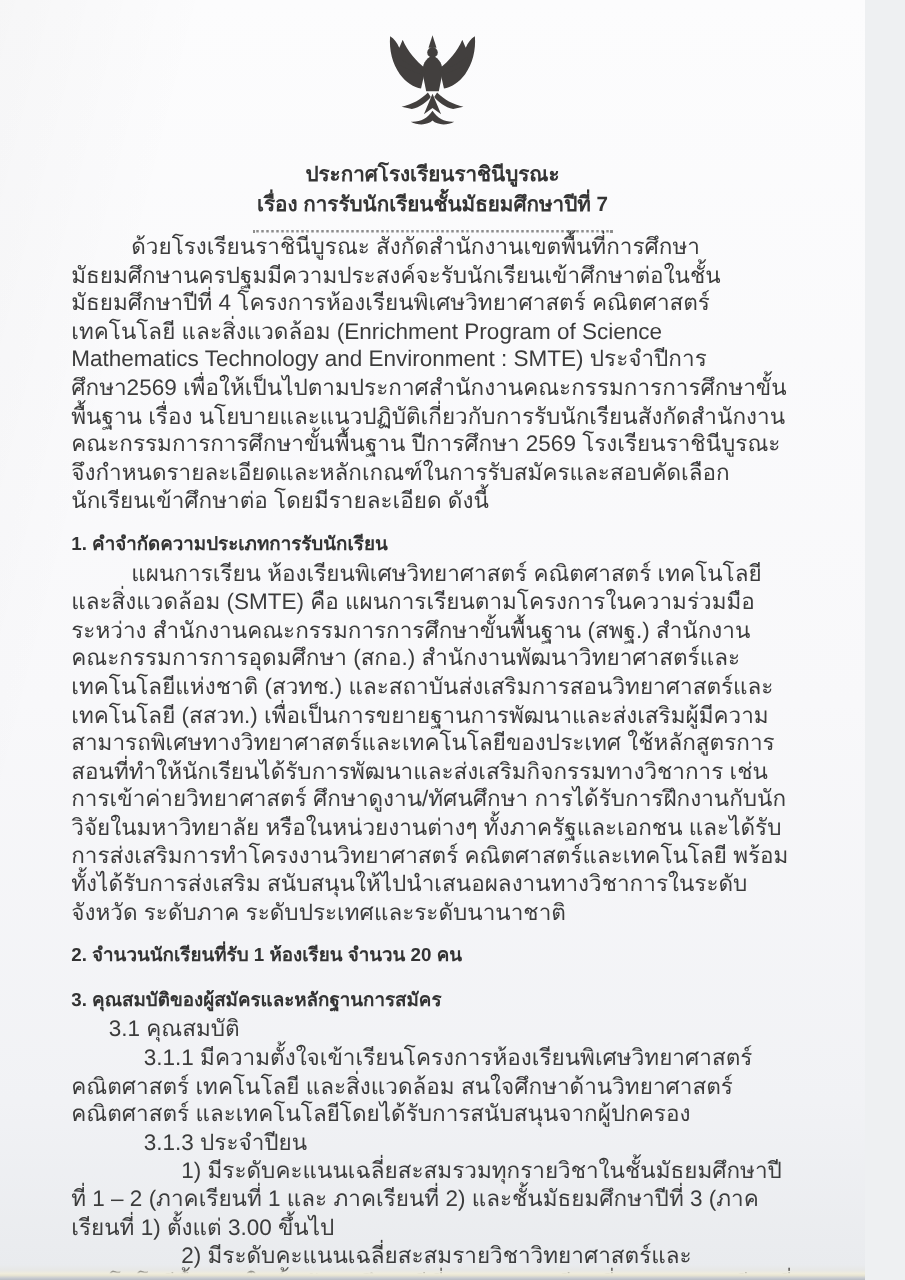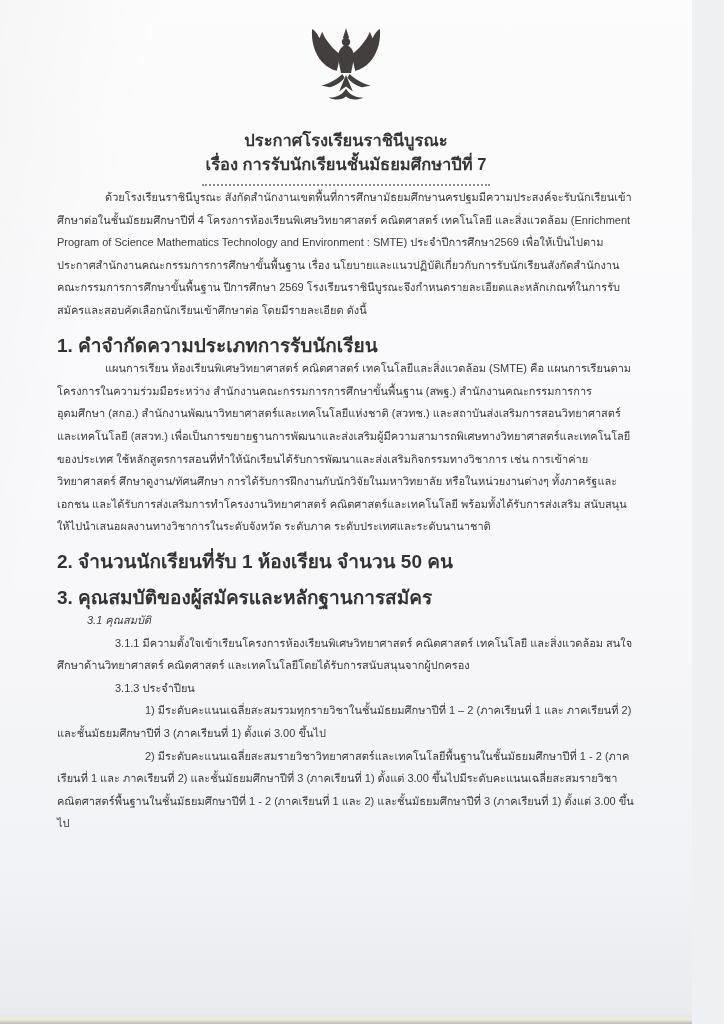--- a/index.html
+++ b/index.html
@@ -29,31 +29,31 @@
     line-height: 24px;
   }
 
   .dotted-divider {
     width: 288px; height: 3px;
     margin: 7px auto 0 auto;
     border-bottom: 2px dotted #8d8d8d;
   }
 
   p.body-text {
-    margin: 0; font-size: 11px; line-height: 22.6px;
+    margin: 0; font-size: 18px; line-height: 22.6px;
     overflow-wrap: anywhere; word-break: break-word;
     color: #3c3c3c;
   }
   .indent-first { text-indent: 48px; }
   .indent-sub   { text-indent: 58px; }
   .indent-pt    { text-indent: 88px; }
-  .indent-31    { text-indent: 30px; font-style: italic; }
+  .indent-31    { text-indent: 30px; }
 
   .sect-heading {
-    margin: 0; font-size: 19px; font-weight: bold; color: #333;
+    margin: 0; font-size: 15px; font-weight: bold; color: #333;
     line-height: 22.6px; overflow-wrap: anywhere;
   }
   .mt-para { margin-top: 11px; }
   .mt-sect { margin-top: 13px; }
 
   .scan-bottom-edge {
     position: absolute; left: 0; right: 0; bottom: 0; height: 12px;
     background: linear-gradient(180deg,
       rgba(0,0,0,0) 0%,
       rgba(225,222,205,0.25) 35%,
@@ -103,21 +103,21 @@
       <div class="title-line">เรื่อง การรับนักเรียนชั้นมัธยมศึกษาปีที่ 7</div>
     </div>
 
     <div class="dotted-divider"></div>
 
     <p class="body-text indent-first mt-para">ด้วยโรงเรียนราชินีบูรณะ สังกัดสำนักงานเขตพื้นที่การศึกษามัธยมศึกษานครปฐมมีความประสงค์จะรับนักเรียนเข้าศึกษาต่อในชั้นมัธยมศึกษาปีที่ 4 โครงการห้องเรียนพิเศษวิทยาศาสตร์ คณิตศาสตร์ เทคโนโลยี และสิ่งแวดล้อม (Enrichment Program of Science Mathematics Technology and Environment : SMTE) ประจำปีการศึกษา2569 เพื่อให้เป็นไปตามประกาศสำนักงานคณะกรรมการการศึกษาขั้นพื้นฐาน เรื่อง นโยบายและแนวปฏิบัติเกี่ยวกับการรับนักเรียนสังกัดสำนักงานคณะกรรมการการศึกษาขั้นพื้นฐาน ปีการศึกษา 2569 โรงเรียนราชินีบูรณะจึงกำหนดรายละเอียดและหลักเกณฑ์ในการรับสมัครและสอบคัดเลือกนักเรียนเข้าศึกษาต่อ โดยมีรายละเอียด ดังนี้</p>
 
     <h2 class="sect-heading mt-sect">1. คำจำกัดความประเภทการรับนักเรียน</h2>
     <p class="body-text indent-first">แผนการเรียน ห้องเรียนพิเศษวิทยาศาสตร์ คณิตศาสตร์ เทคโนโลยีและสิ่งแวดล้อม (SMTE) คือ แผนการเรียนตามโครงการในความร่วมมือระหว่าง สำนักงานคณะกรรมการการศึกษาขั้นพื้นฐาน (สพฐ.) สำนักงานคณะกรรมการการอุดมศึกษา (สกอ.) สำนักงานพัฒนาวิทยาศาสตร์และเทคโนโลยีแห่งชาติ (สวทช.) และสถาบันส่งเสริมการสอนวิทยาศาสตร์และเทคโนโลยี (สสวท.) เพื่อเป็นการขยายฐานการพัฒนาและส่งเสริมผู้มีความสามารถพิเศษทางวิทยาศาสตร์และเทคโนโลยีของประเทศ ใช้หลักสูตรการสอนที่ทำให้นักเรียนได้รับการพัฒนาและส่งเสริมกิจกรรมทางวิชาการ เช่น การเข้าค่ายวิทยาศาสตร์ ศึกษาดูงาน/ทัศนศึกษา การได้รับการฝึกงานกับนักวิจัยในมหาวิทยาลัย หรือในหน่วยงานต่างๆ ทั้งภาครัฐและเอกชน และได้รับการส่งเสริมการทำโครงงานวิทยาศาสตร์ คณิตศาสตร์และเทคโนโลยี พร้อมทั้งได้รับการส่งเสริม สนับสนุนให้ไปนำเสนอผลงานทางวิชาการในระดับจังหวัด ระดับภาค ระดับประเทศและระดับนานาชาติ</p>
 
-    <h2 class="sect-heading mt-sect">2. จำนวนนักเรียนที่รับ 1 ห้องเรียน จำนวน 50 คน</h2>
+    <h2 class="sect-heading mt-sect">2. จำนวนนักเรียนที่รับ 1 ห้องเรียน จำนวน 20 คน</h2>
 
     <h2 class="sect-heading mt-sect">3. คุณสมบัติของผู้สมัครและหลักฐานการสมัคร</h2>
     <p class="body-text indent-31">3.1 คุณสมบัติ</p>
     <p class="body-text indent-sub">3.1.1 มีความตั้งใจเข้าเรียนโครงการห้องเรียนพิเศษวิทยาศาสตร์ คณิตศาสตร์ เทคโนโลยี และสิ่งแวดล้อม สนใจศึกษาด้านวิทยาศาสตร์ คณิตศาสตร์ และเทคโนโลยีโดยได้รับการสนับสนุนจากผู้ปกครอง</p>
     <p class="body-text indent-sub">3.1.3 ประจำปียน</p>
     <p class="body-text indent-pt">1) มีระดับคะแนนเฉลี่ยสะสมรวมทุกรายวิชาในชั้นมัธยมศึกษาปีที่ 1 – 2 (ภาคเรียนที่ 1 และ ภาคเรียนที่ 2) และชั้นมัธยมศึกษาปีที่ 3 (ภาคเรียนที่ 1) ตั้งแต่ 3.00 ขึ้นไป</p>
     <p class="body-text indent-pt">2) มีระดับคะแนนเฉลี่ยสะสมรายวิชาวิทยาศาสตร์และเทคโนโลยีพื้นฐานในชั้นมัธยมศึกษาปีที่ 1 - 2 (ภาคเรียนที่ 1 และ ภาคเรียนที่ 2) และชั้นมัธยมศึกษาปีที่ 3 (ภาคเรียนที่ 1) ตั้งแต่ 3.00 ขึ้นไปมีระดับคะแนนเฉลี่ยสะสมรายวิชาคณิตศาสตร์พื้นฐานในชั้นมัธยมศึกษาปีที่ 1 - 2 (ภาคเรียนที่ 1 และ 2) และชั้นมัธยมศึกษาปีที่ 3 (ภาคเรียนที่ 1) ตั้งแต่ 3.00 ขึ้นไป</p>
 
   </div>
 

